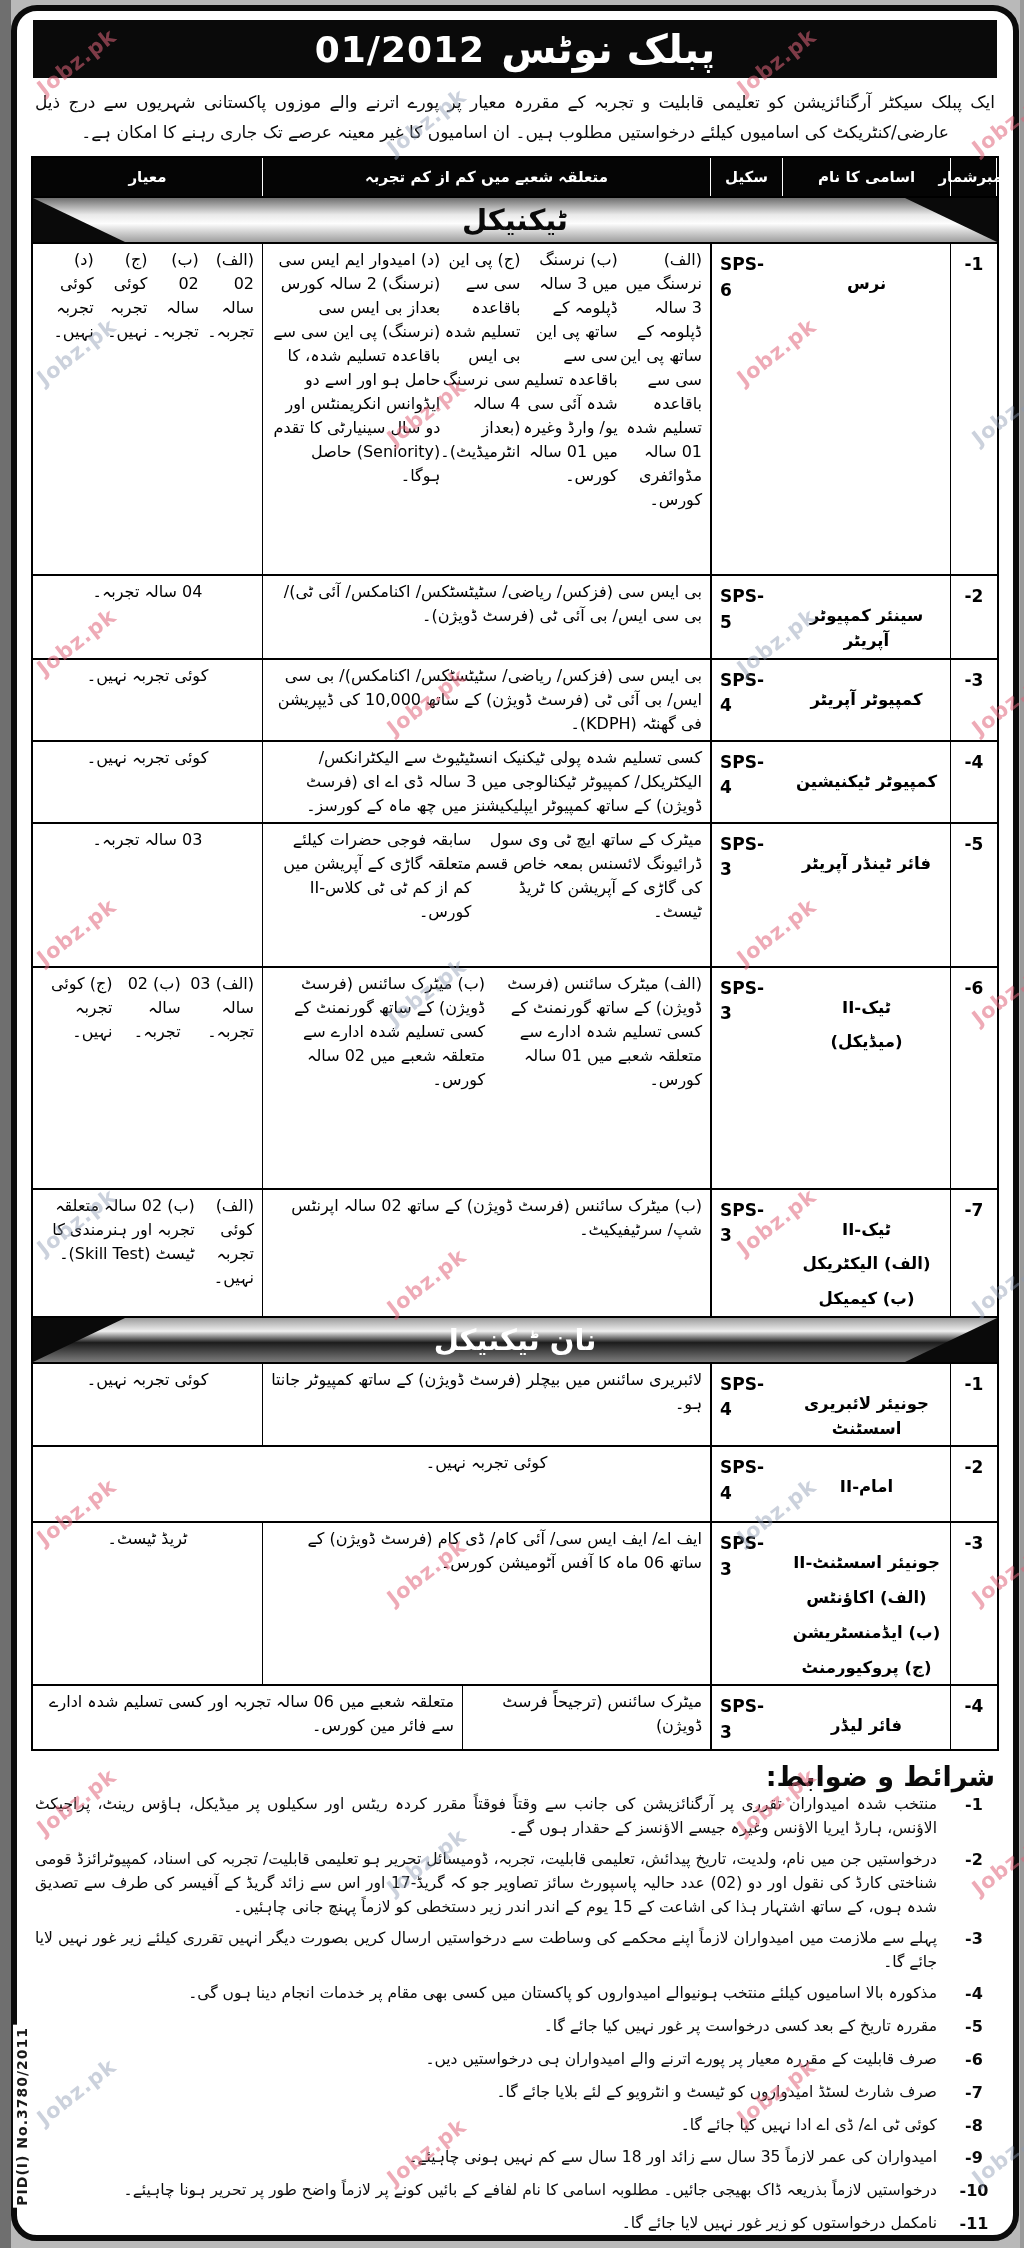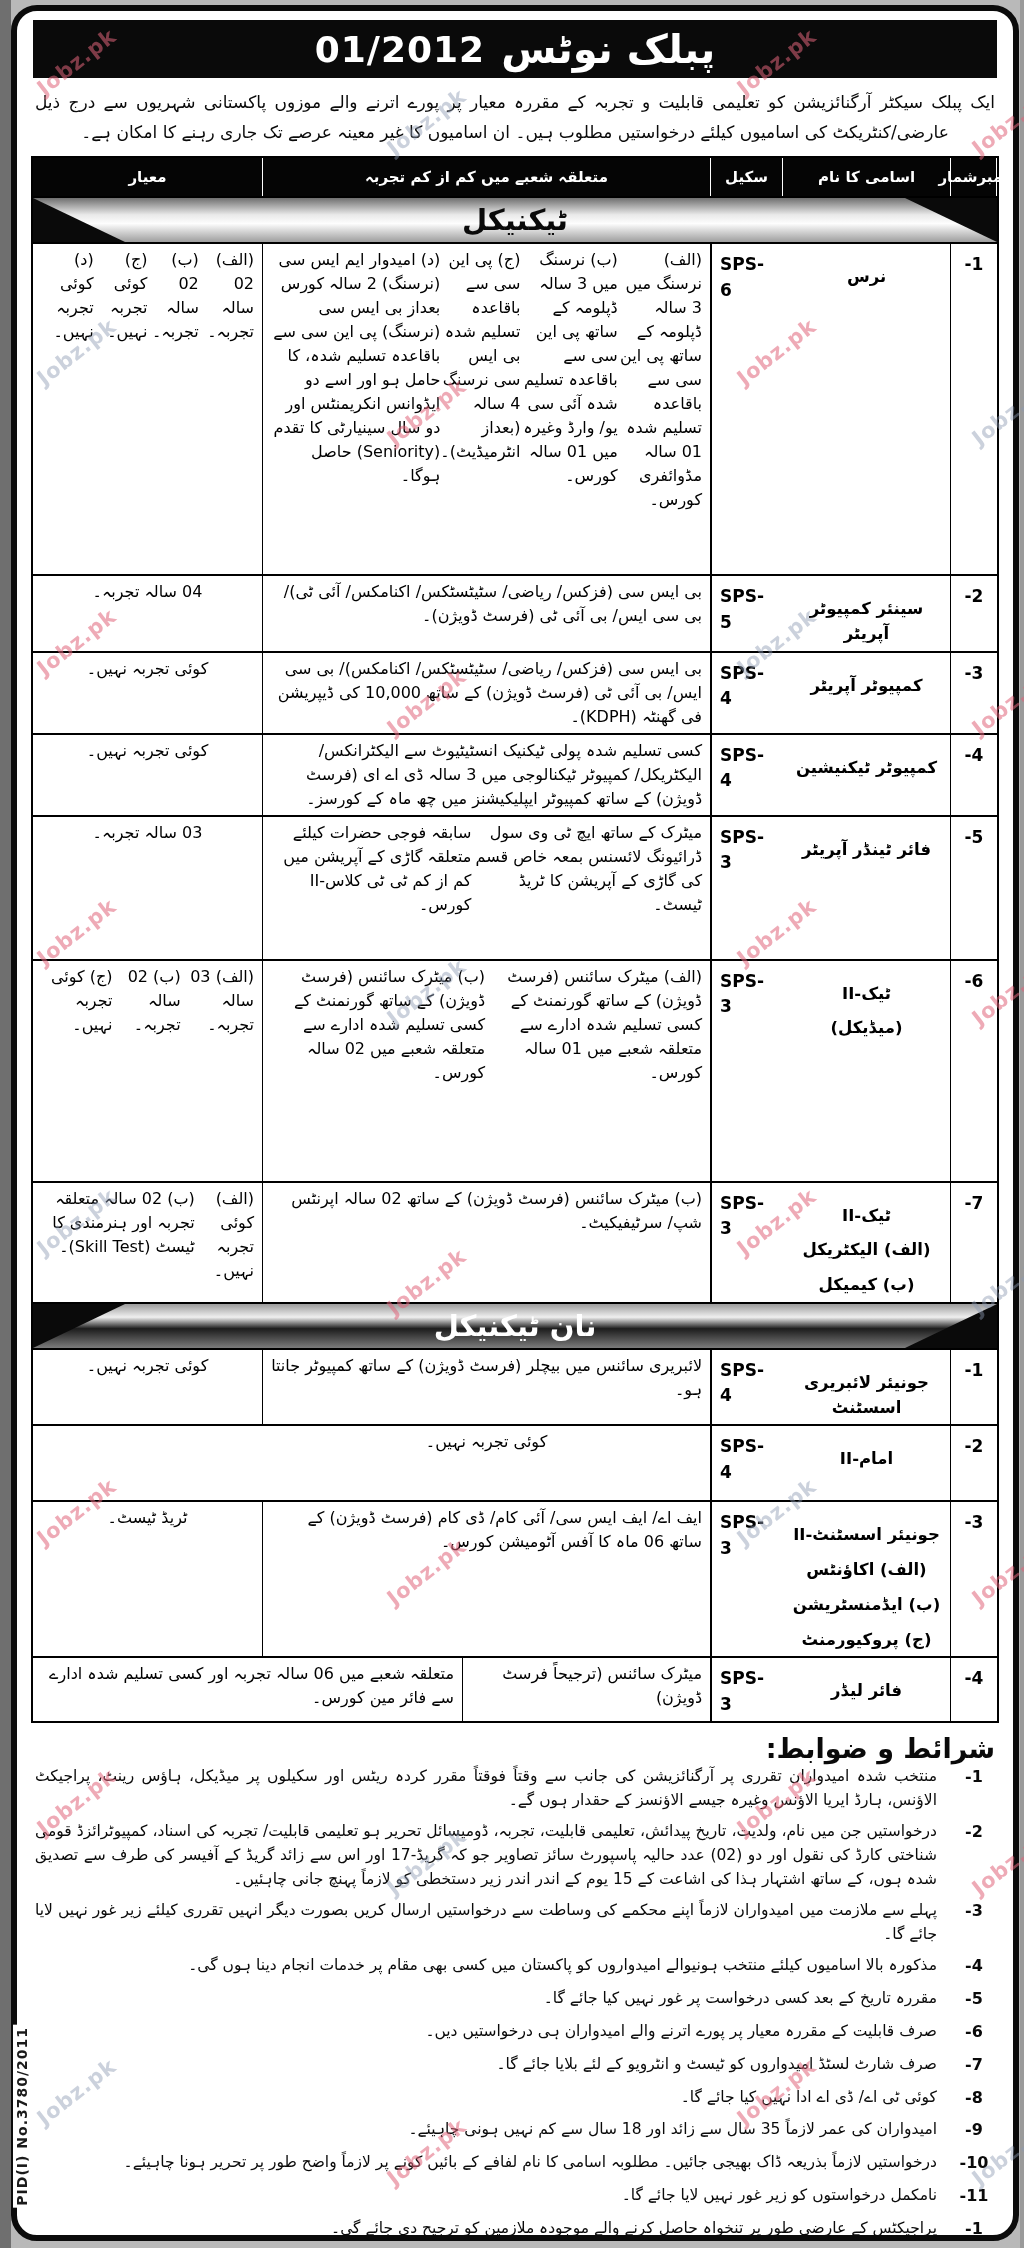--- a/index.html
+++ b/index.html
@@ -34,21 +34,21 @@
   .trow.split{grid-template-columns:46px 168px 72px 248px 1fr;}
   .cell{padding:4px 8px;border-inline-start:1px solid #000;font-size:16px;line-height:1.5;}
   .cell:first-child{border-inline-start:none;}
   .thead{background:#050505;color:#fff;border-top:none;}
   .thead .cell{
     border-inline-start:1px solid #fff;display:flex;align-items:center;justify-content:center;
     font-weight:bold;font-size:15px;padding:8px 4px;text-align:center;
   }
   .cell.serial{display:flex;justify-content:center;font-weight:bold;font-size:17px;padding-top:8px;}
   .cell.serial .num{direction:ltr;unicode-bidi:isolate;}
-  .cell.post{display:flex;flex-direction:column;align-items:center;gap:10px;padding-top:21px;font-weight:bold;text-align:center;font-size:16.5px;}
+  .cell.post{display:flex;flex-direction:column;align-items:center;gap:10px;padding-top:28px;font-weight:bold;text-align:center;font-size:16.5px;}
   .cell.scale{display:flex;justify-content:center;font-weight:bold;direction:ltr;font-size:17px;padding-top:8px;}
   .cell.criteria,.cell.exper{display:flex;flex-direction:row;justify-content:space-evenly;}
   .cell.criteria .line{text-align:right;}
   .cell.exper .line{text-align:right;}
   
   .ribbon{
     position:relative;height:44px;display:flex;align-items:center;justify-content:center;
     font-size:29px;font-weight:bold;letter-spacing:4px;border-top:2px solid #000;overflow:hidden;
   }
   .ribbon-light{background:linear-gradient(180deg,#6f6f6f 0%,#e9e9e9 38%,#fdfdfd 58%,#9e9e9e 100%);color:#0a0a0a;}

